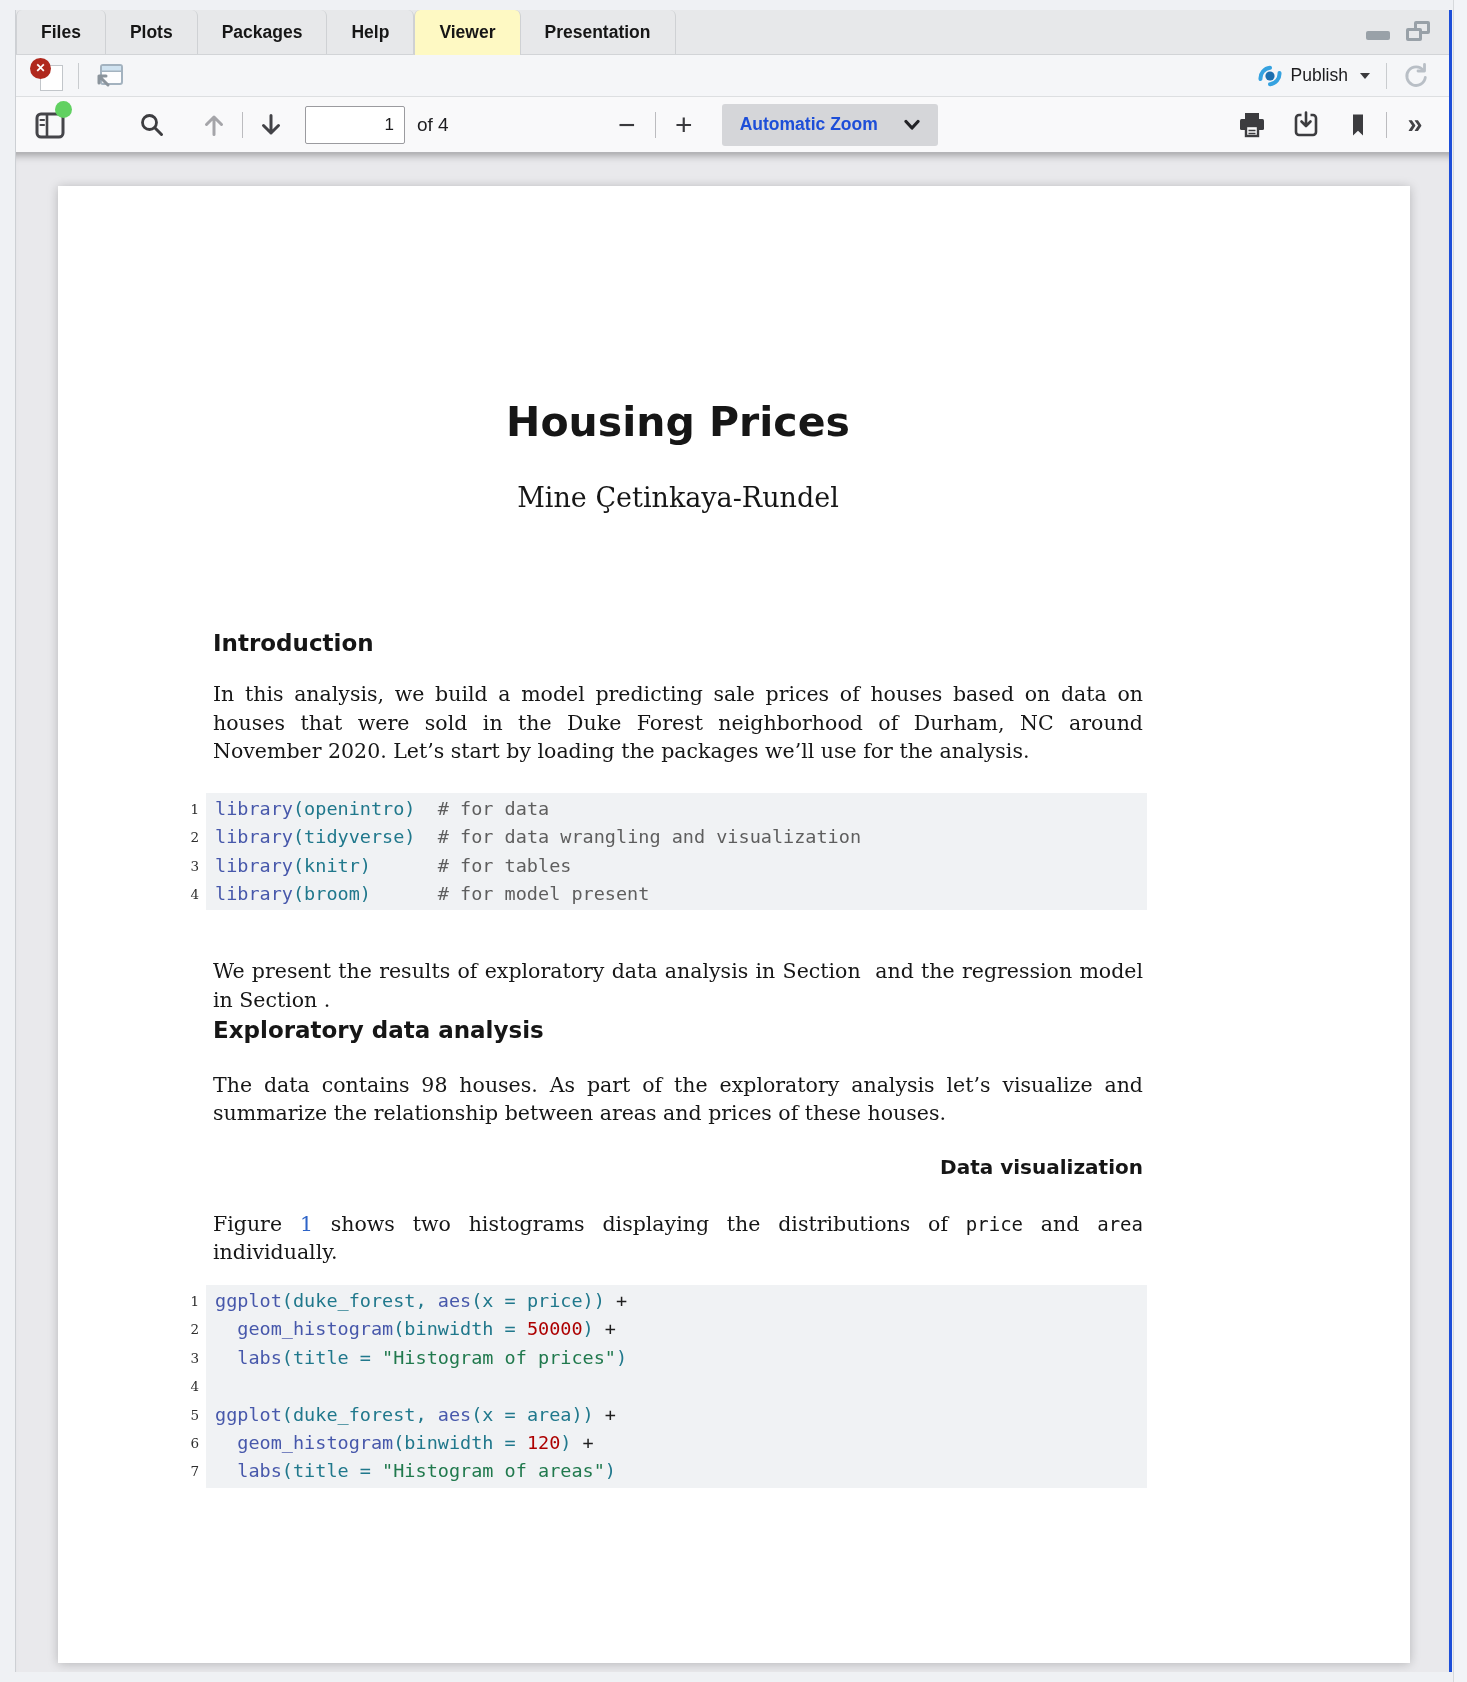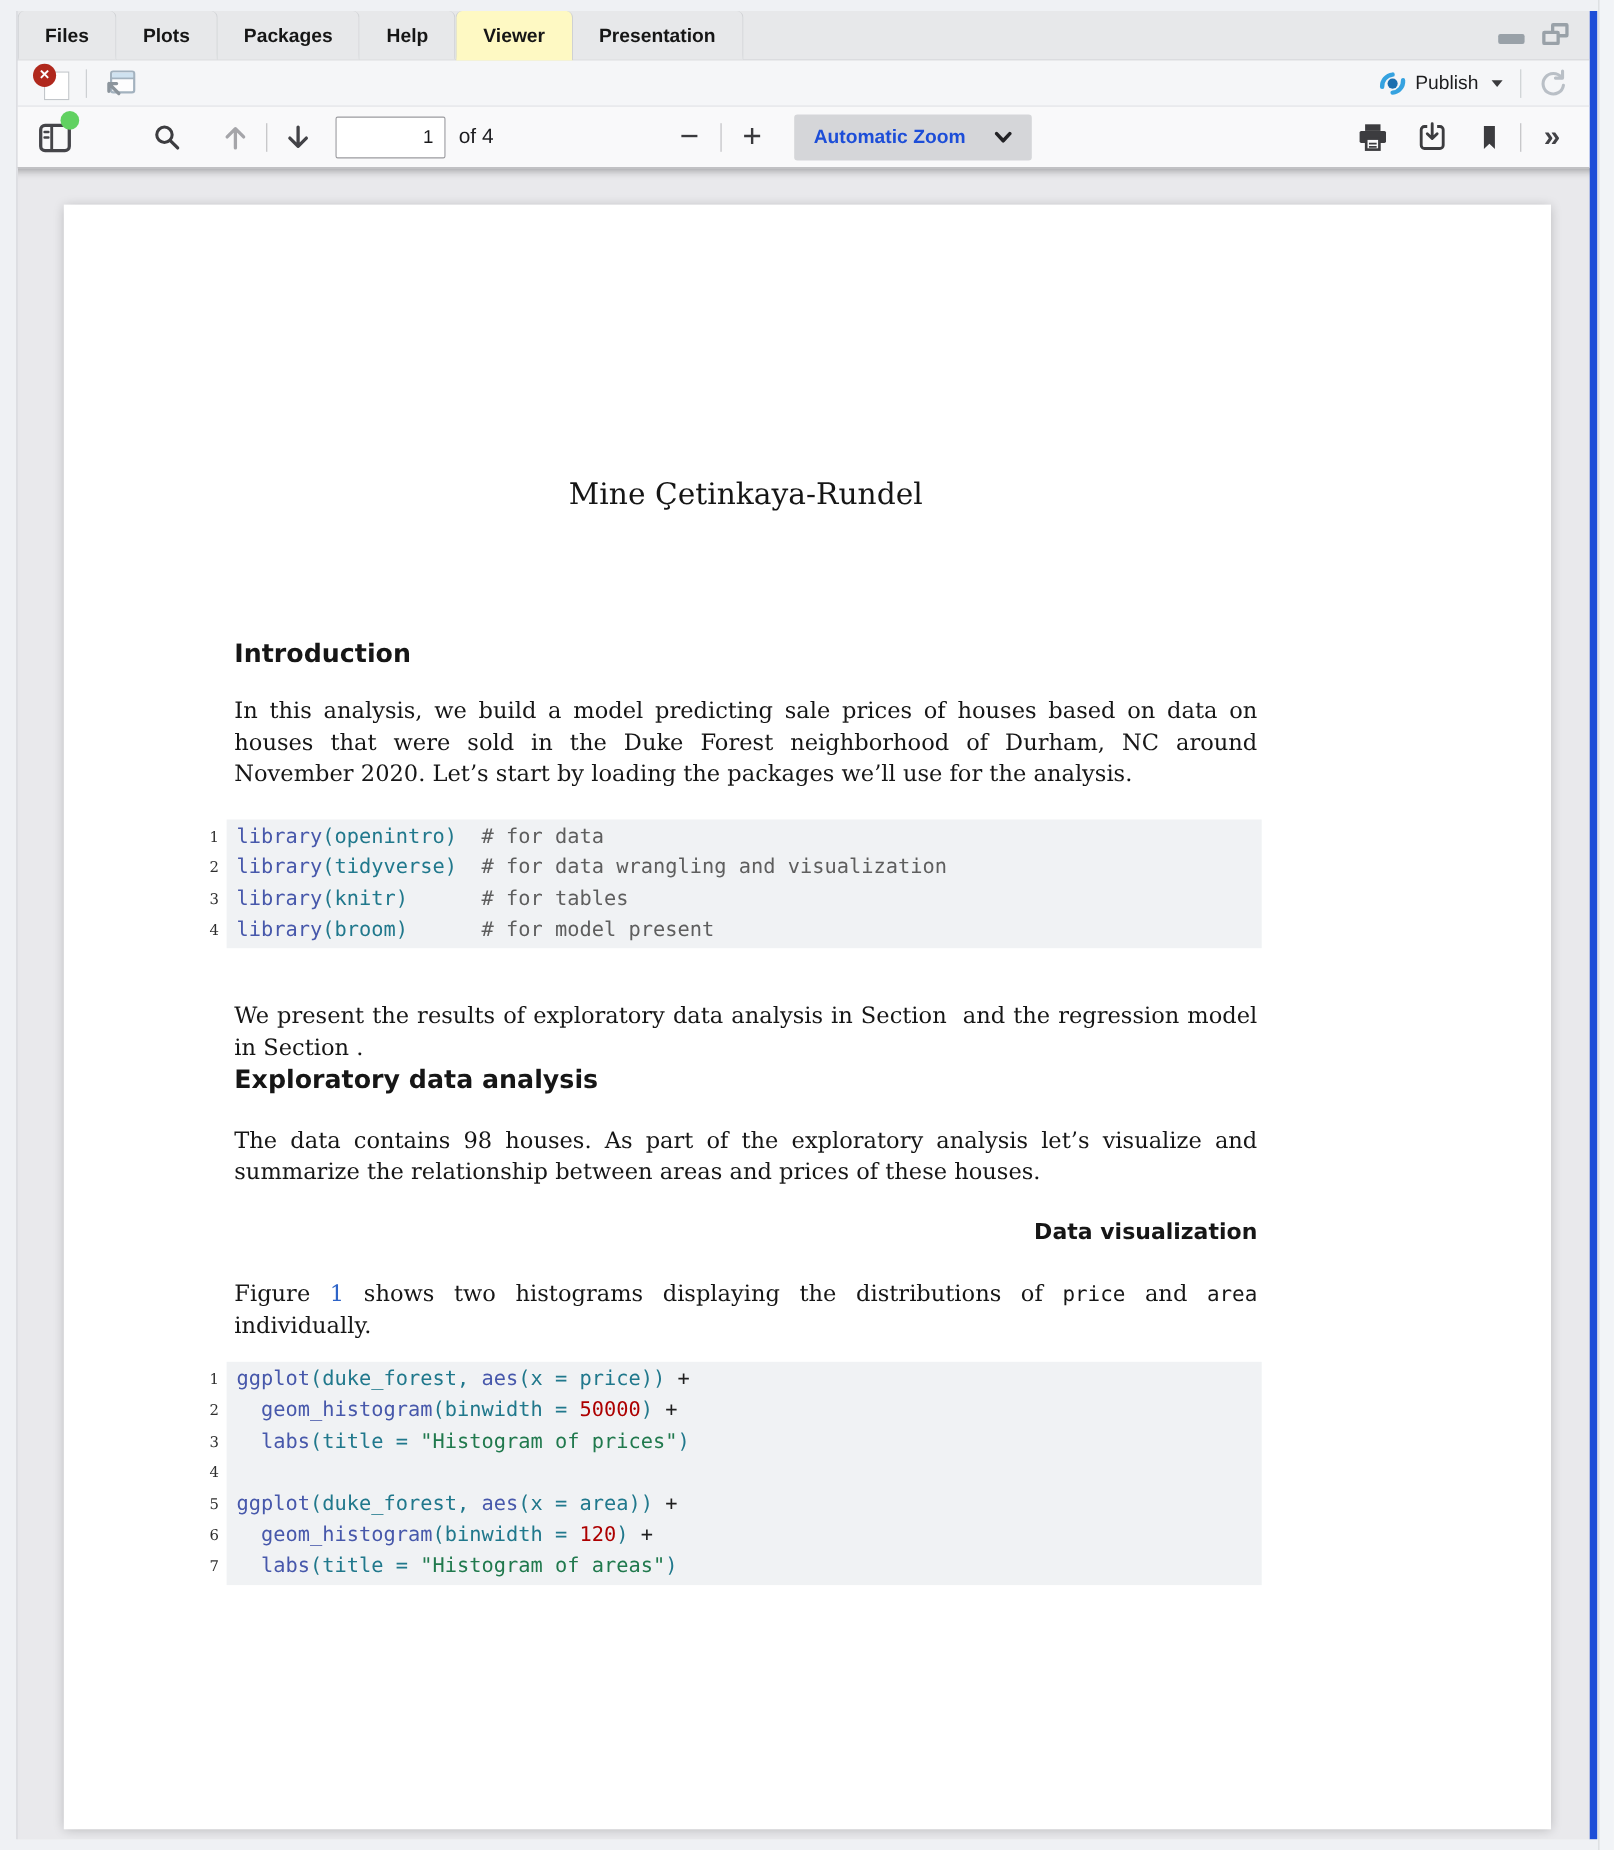--- a/index.html
+++ b/index.html
@@ -2,21 +2,21 @@
 <html><head>
 <meta charset="utf-8">
 <style>
   * { box-sizing: border-box; margin: 0; padding: 0; }
   html,body { width:1467px; height:1682px; }
   body { font-family:"Liberation Sans",sans-serif; background:#eff1f4; position:relative; overflow:hidden; }
 
   .screen { position:absolute; inset:0; }
 
   .pane { position:absolute; left:15px; top:10px; width:1437px; height:1662px;
-          border-left:1px solid #cdd0d4; border-right:7px solid #1d4ed8;
+          border-left:1px solid #cdd0d4; border-right:3px solid #1d4ed8;
           display:flex; flex-direction:column; background:#e9e9ec; }
 
   
   .tabbar { height:45px; background:#e7e8ea; display:flex; align-items:stretch;
             border-bottom:1px solid #d2d4d7; flex:0 0 auto; }
   .tab { padding:0 24px; display:flex; align-items:center; font-size:17.5px; font-weight:600;
          color:#161616; background:#e7e8ea; border-right:1px solid #cfd1d4;
          border-radius:6px 6px 0 0; cursor:default; }
   .tab:first-child { border-left:1px solid #cfd1d4; }
   .tab.active { background:#fef9c3; position:relative; z-index:2; margin-bottom:-1px;
@@ -244,20 +244,21 @@
         </button>
         <div class="vsep"></div>
         <button class="pbtn">
           <span class="dbl-chevron">»</span>
         </button>
       </div>
     </div>
 
     <div class="viewer">
       <div class="pdf-page">
+        <h1 class="doc-title">Housing Prices</h1>
         <div class="doc-author">Mine Çetinkaya-Rundel</div>
 
         <h2 class="doc-h2 h2-intro">Introduction</h2>
         <p class="doc-p p-intro">In this analysis, we build a model predicting sale prices of houses based on data on houses that were sold in the Duke Forest neighborhood of Durham, NC around November 2020. Let’s start by loading the packages we’ll use for the analysis.</p>
 
         <div class="codeblock cb-1">
             <div class="code-line"><span class="lnum">1</span><span><span class="tok-fu">library</span><span class="tok-ot">(openintro)</span><span class="tok-pl">  </span><span class="tok-co"># for data</span></span></div>
             <div class="code-line"><span class="lnum">2</span><span><span class="tok-fu">library</span><span class="tok-ot">(tidyverse)</span><span class="tok-pl">  </span><span class="tok-co"># for data wrangling and visualization</span></span></div>
             <div class="code-line"><span class="lnum">3</span><span><span class="tok-fu">library</span><span class="tok-ot">(knitr)</span><span class="tok-pl">      </span><span class="tok-co"># for tables</span></span></div>
             <div class="code-line"><span class="lnum">4</span><span><span class="tok-fu">library</span><span class="tok-ot">(broom)</span><span class="tok-pl">      </span><span class="tok-co"># for model present</span></span></div>

